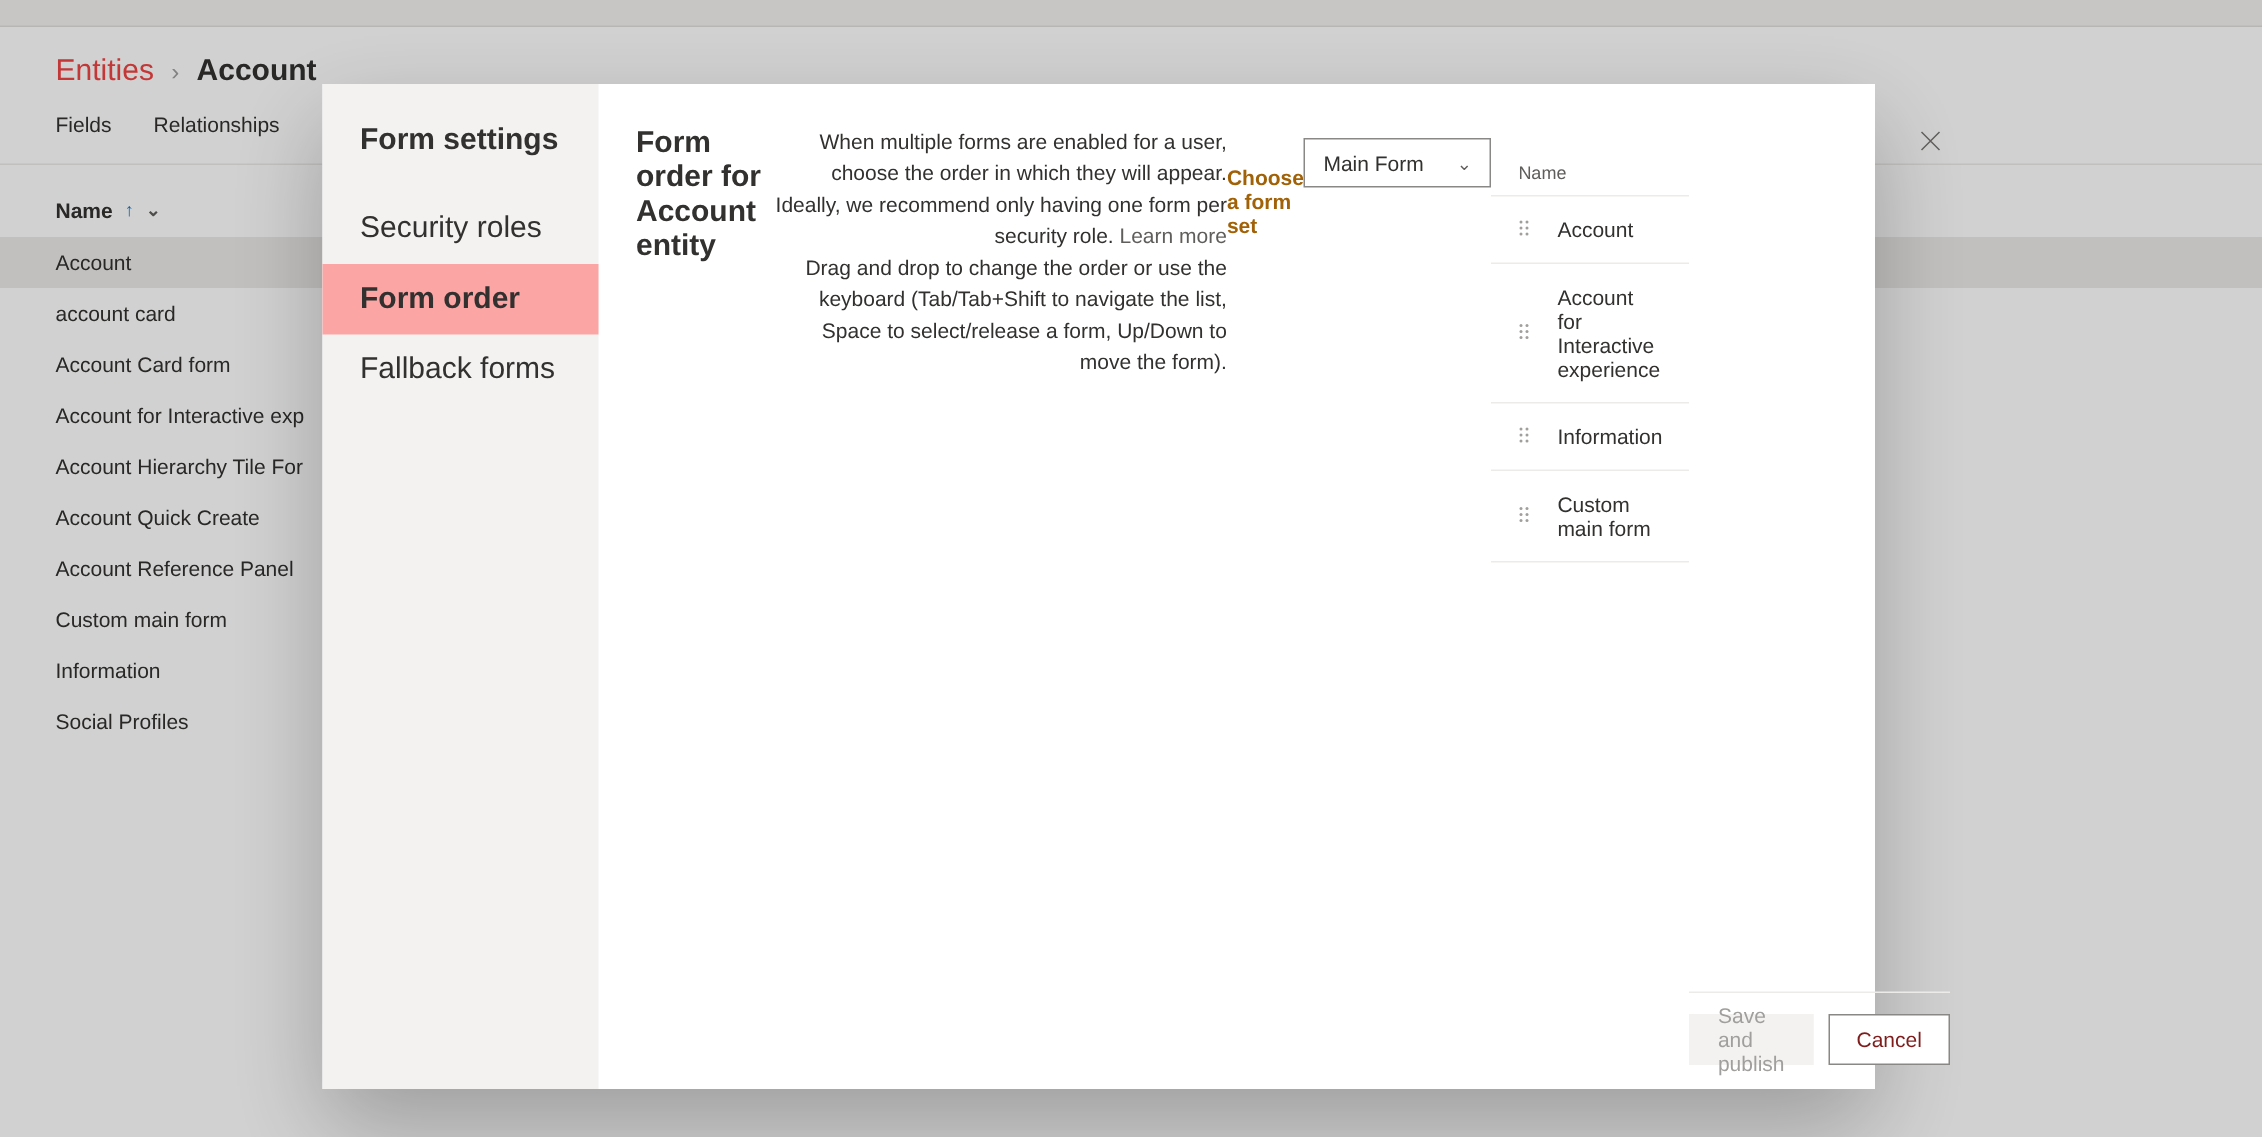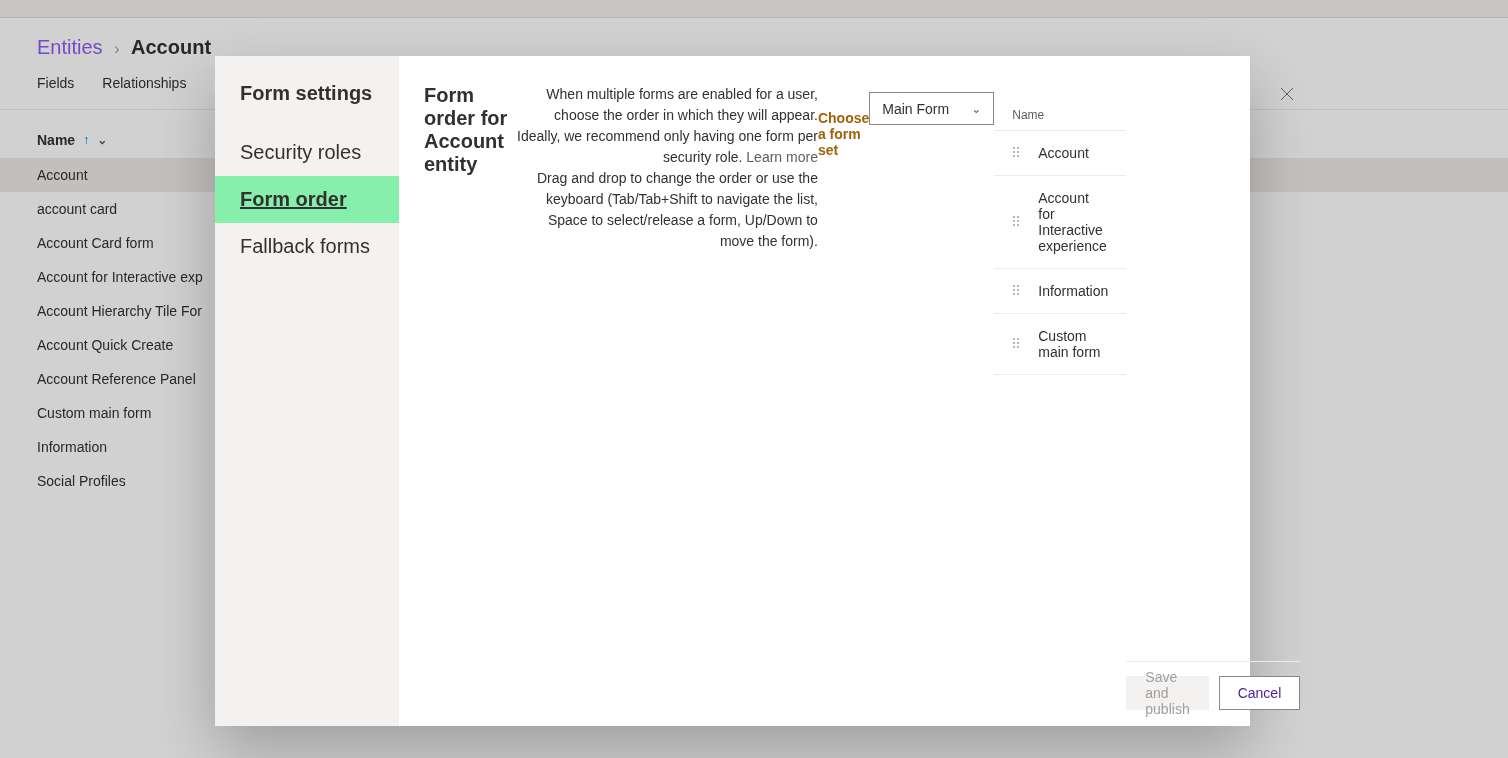--- a/index.html
+++ b/index.html
@@ -14,21 +14,21 @@
     }
 
     
     .bg-topbar {
       height:18px; border-bottom:1px solid #e1dfdd; background:#f3f2f1;
     }
     .bg-breadcrumb {
       padding:18px 37px 6px;
       font-size:20px; color:#605e5c;
     }
-    .bg-breadcrumb .crumb-link { color:#8b5cf6; }
+    .bg-breadcrumb .crumb-link { color:#ef4444; }
     .bg-breadcrumb .crumb-current { font-weight:600; color:#323130; }
     .bg-breadcrumb .chevron { margin:0 6px; color:#a19f9d; font-size:16px; }
     .bg-tabs {
       padding:10px 37px 18px;
       display:flex; gap:28px;
       font-size:14px; color:#323130;
       border-bottom:1px solid #edebe9;
     }
     .bg-table-header {
       padding:22px 37px 10px;
@@ -60,21 +60,21 @@
     }
     .modal-sidebar-title {
       font-size:20px; font-weight:600;
       padding:0 25px 24px; color:#323130;
     }
     .modal-sidebar-item {
       padding:12px 25px; font-size:20px; color:#323130;
       cursor:pointer;
     }
     .modal-sidebar-item.selected {
-      background:#86efac; font-weight:600;text-decoration:underline;
+      background:#fca5a5; font-weight:600;
     }
 
     .modal-main {
       flex:1; display:flex; flex-direction:row;
       padding:28px 25px 16px;
       position:relative;
     }
     .modal-close {
       position:absolute; top:26px; right:26px;
       width:24px; height:24px; cursor:pointer;
@@ -119,21 +119,21 @@
 
     .modal-footer {
       margin-top:auto;
       padding-top:14px;
       border-top:1px solid #edebe9;
       display:flex; justify-content:space-between; gap:10px;
     }
     .btn {
       height:34px; padding:0 18px;
       font-size:14px; border:1px solid #8a8886;
-      background:#fff; color:#4c1d95;
+      background:#fff; color:#7f1d1d;
       display:flex; align-items:center; cursor:pointer;
     }
     .btn.primary-disabled {
       background:#f3f2f1; border-color:#f3f2f1; color:#a19f9d; cursor:default;
     }
   </style>
 </head>
 <body>
 
 <div class="bg-topbar"></div>

